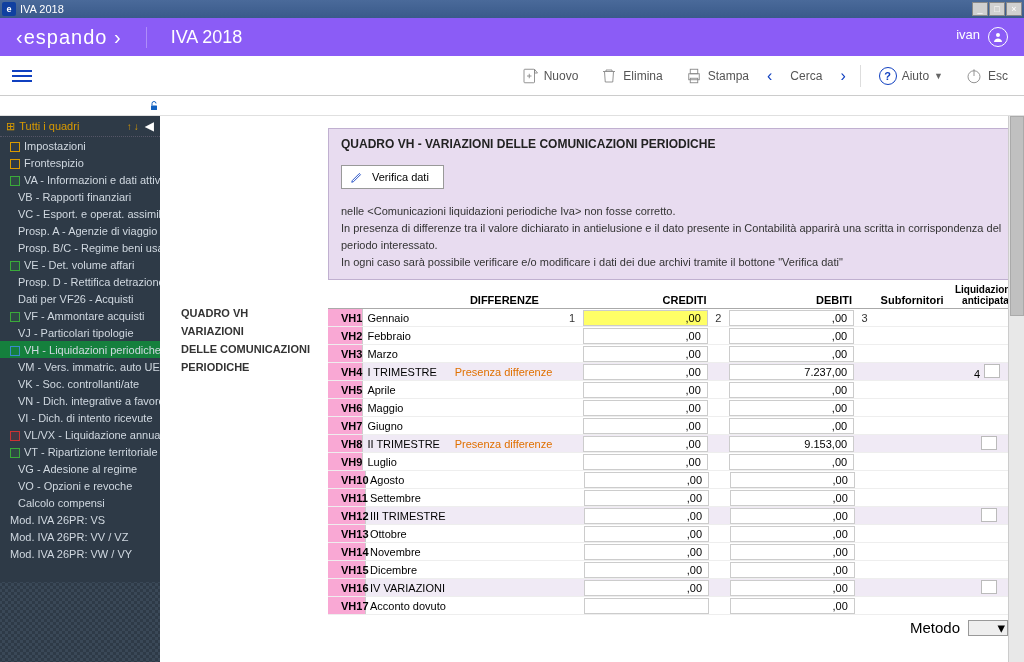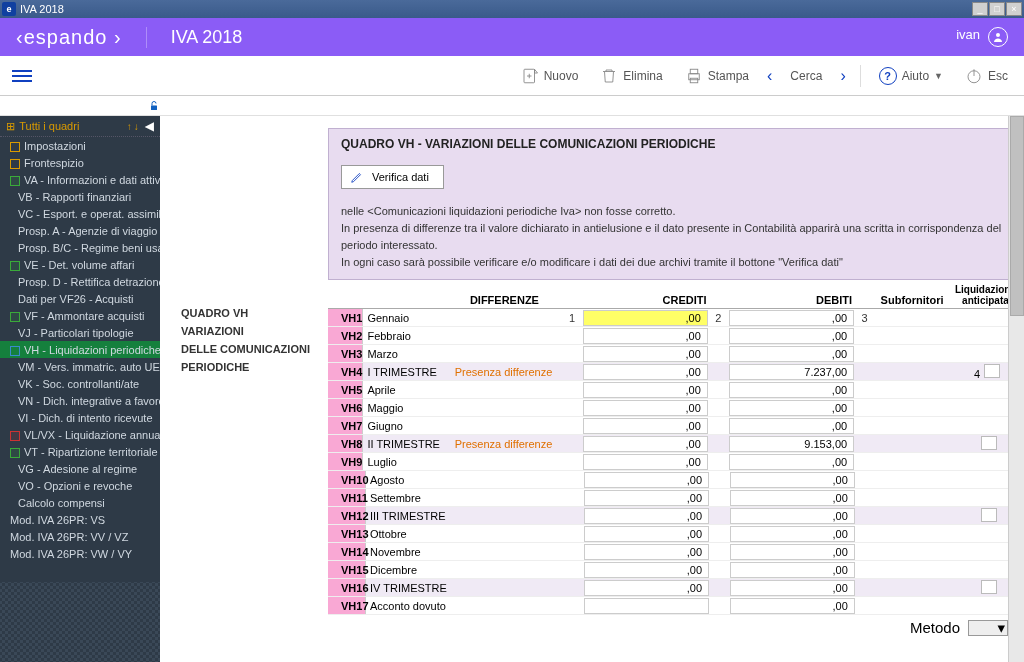--- a/index.html
+++ b/index.html
@@ -510,21 +510,21 @@
               <div class="gc-n"></div>
               <div class="gc-val input">,00</div>
               <div class="gc-n"></div>
               <div class="gc-val input">,00</div>
               <div class="gc-n"></div>
               <div class="gc-sub"></div>
               <div class="gc-liq"></div>
             </div>
             <div class="grid-row quarter">
               <div class="gc-code">VH16</div>
-              <div class="gc-month">IV TRIMESTRE</div>
+              <div class="gc-month">IV VARIAZIONI</div>
               <div class="gc-diff"></div>
               <div class="gc-n"></div>
               <div class="gc-val input">,00</div>
               <div class="gc-n"></div>
               <div class="gc-val input">,00</div>
               <div class="gc-n"></div>
               <div class="gc-sub"></div>
               <div class="gc-liq"><span style="margin-right: 4px;"></span><span class="liq-box"></span></div>
             </div>
             <div class="grid-row">

